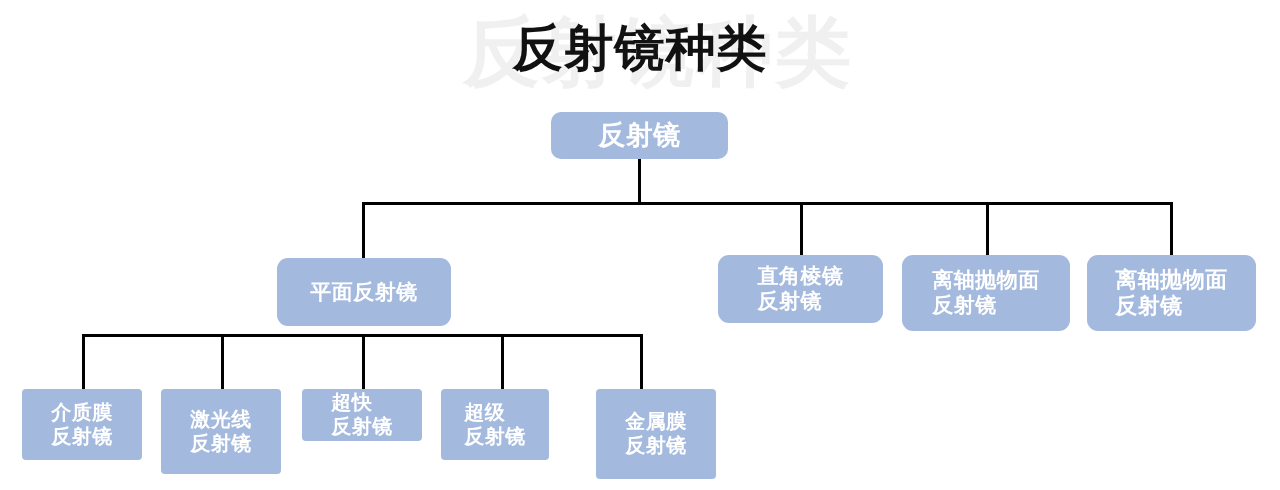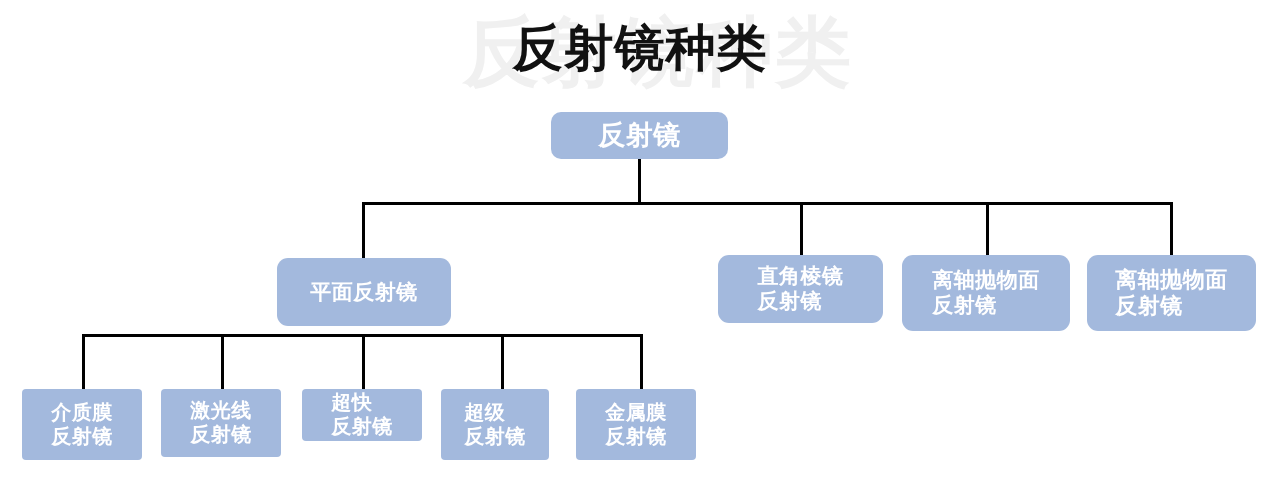--- a/index.html
+++ b/index.html
@@ -131,25 +131,25 @@
 
   <div class="node lvl2" style="left:902px; top:255px; width:168px; height:76px;">离轴抛物面
 反射镜</div>
 
   <div class="node lvl2 wide" style="left:1087px; top:255px; width:169px; height:76px;">离轴抛物面
 反射镜</div>
 
   <div class="node leaf" style="left:22px; top:389px; width:120px; height:71px;">介质膜
 反射镜</div>
 
-  <div class="node leaf" style="left:161px; top:389px; width:120px; height:68px;">激光线
+  <div class="node leaf" style="left:161px; top:389px; width:120px; height:85px;">激光线
 反射镜</div>
 
   <div class="node leaf" style="left:302px; top:389px; width:120px; height:52px;">超快
 反射镜</div>
 
   <div class="node leaf" style="left:441px; top:389px; width:108px; height:71px;">超级
 反射镜</div>
 
-  <div class="node leaf" style="left:576px; top:389px; width:120px; height:71px;">金属膜
+  <div class="node leaf" style="left:596px; top:389px; width:120px; height:90px;">金属膜
 反射镜</div>
 
 </div>
 
 </body></html>

